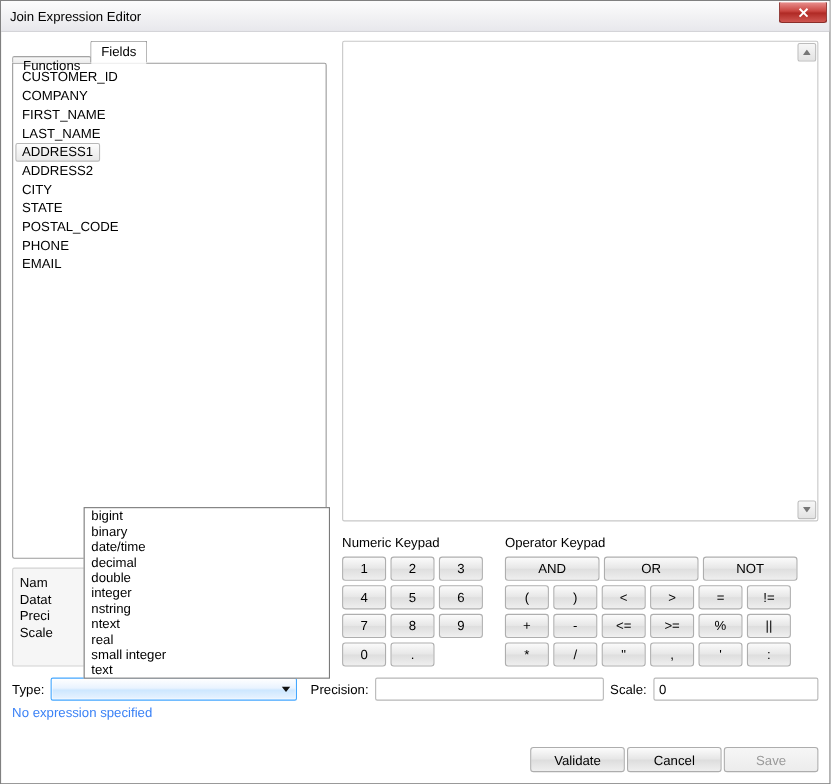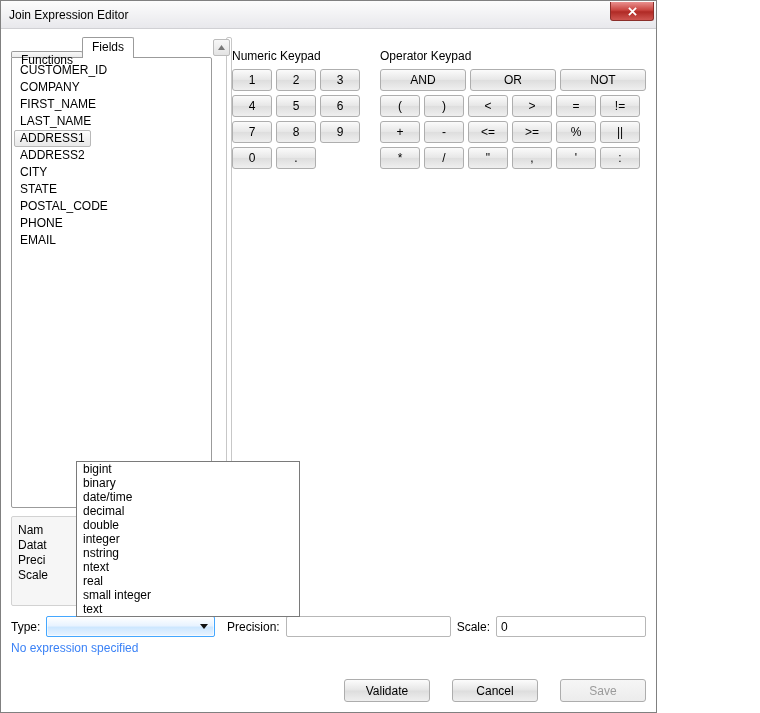--- a/index.html
+++ b/index.html
@@ -4,21 +4,21 @@
 <style>
   * { box-sizing: border-box; }
   body {
     margin: 0;
     font-family: "Segoe UI", Tahoma, sans-serif;
     font-size: 12px;
     background: #fff;
     color: #000;
   }
   .window {
-    width: 657px;
+    width: 755px;
     height: 713px;
     border: 1px solid #808080;
     position: relative;
     background: #fff;
     display: flex;
     flex-direction: column;
   }
   .titlebar {
     height: 28px;
     background: linear-gradient(to bottom, #fcfcfc, #e8e8ec);
@@ -64,20 +64,21 @@
   }
   .left-col {
     width: 286px;
     display: flex;
     flex-direction: column;
     position: relative;
   }
   .right-col {
     flex: 1;
     display: flex;
+    flex-direction: column;
   }
   
   .tabstrip {
     display: flex;
     height: 20px;
     position: relative;
     z-index: 2;
   }
   .tab {
     border: 1px solid #9b9b9b;
@@ -255,21 +256,21 @@
   }
   .status-msg {
     color: #3b82f6;
     font-size: 12px;
     margin-top: 4px;
     min-height: 34px;
   }
   .dialog-buttons {
     display:flex;
     justify-content:flex-end;
-    gap: 22px;
+    gap: 2px;
     padding-top: 4px;
   }
   .dlg-btn {
     width: 86px;
     height: 23px;
     border: 1px solid #adadad;
     border-radius: 3px;
     background: linear-gradient(to bottom,#fcfcfc,#e6e6e6 48%,#dddddd 52%,#efefef);
     font-size:12px;
     cursor:default;

